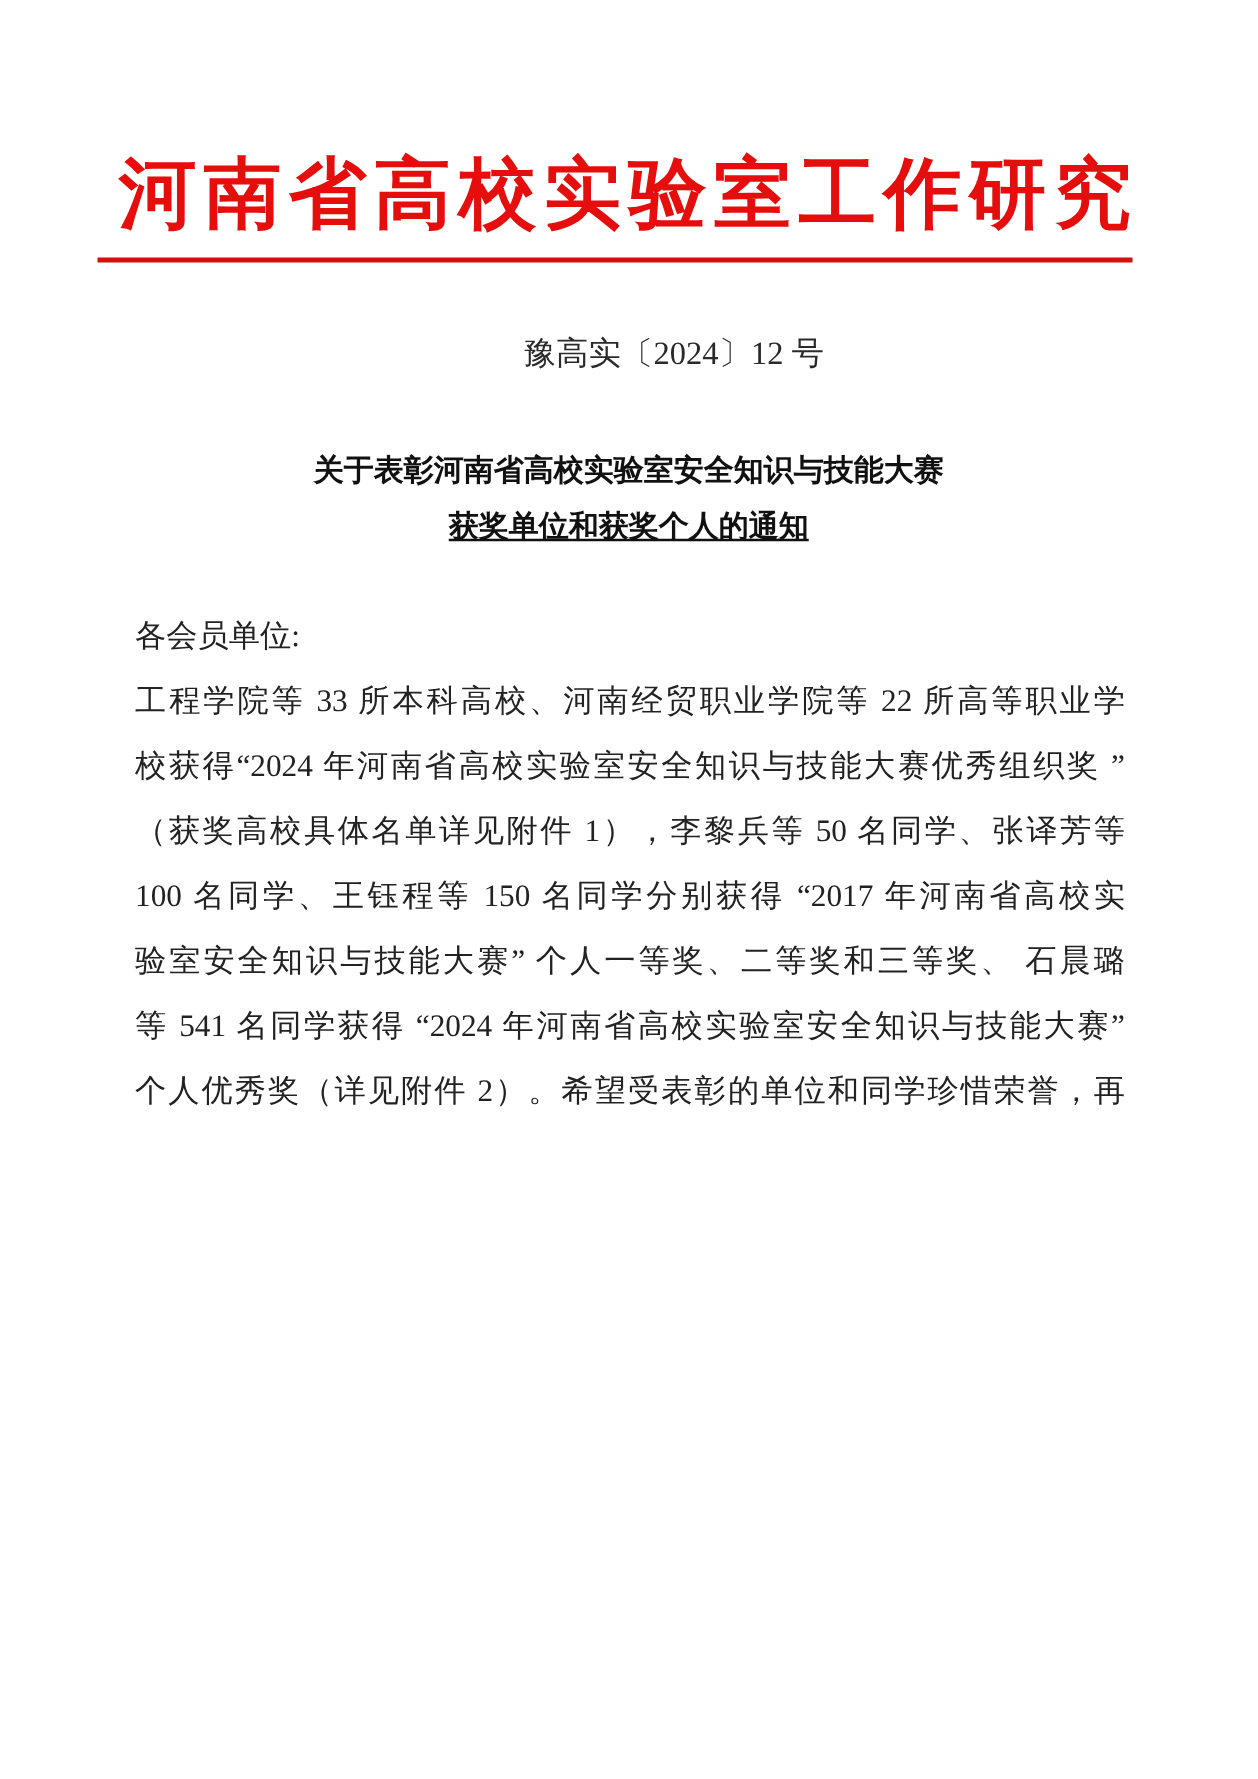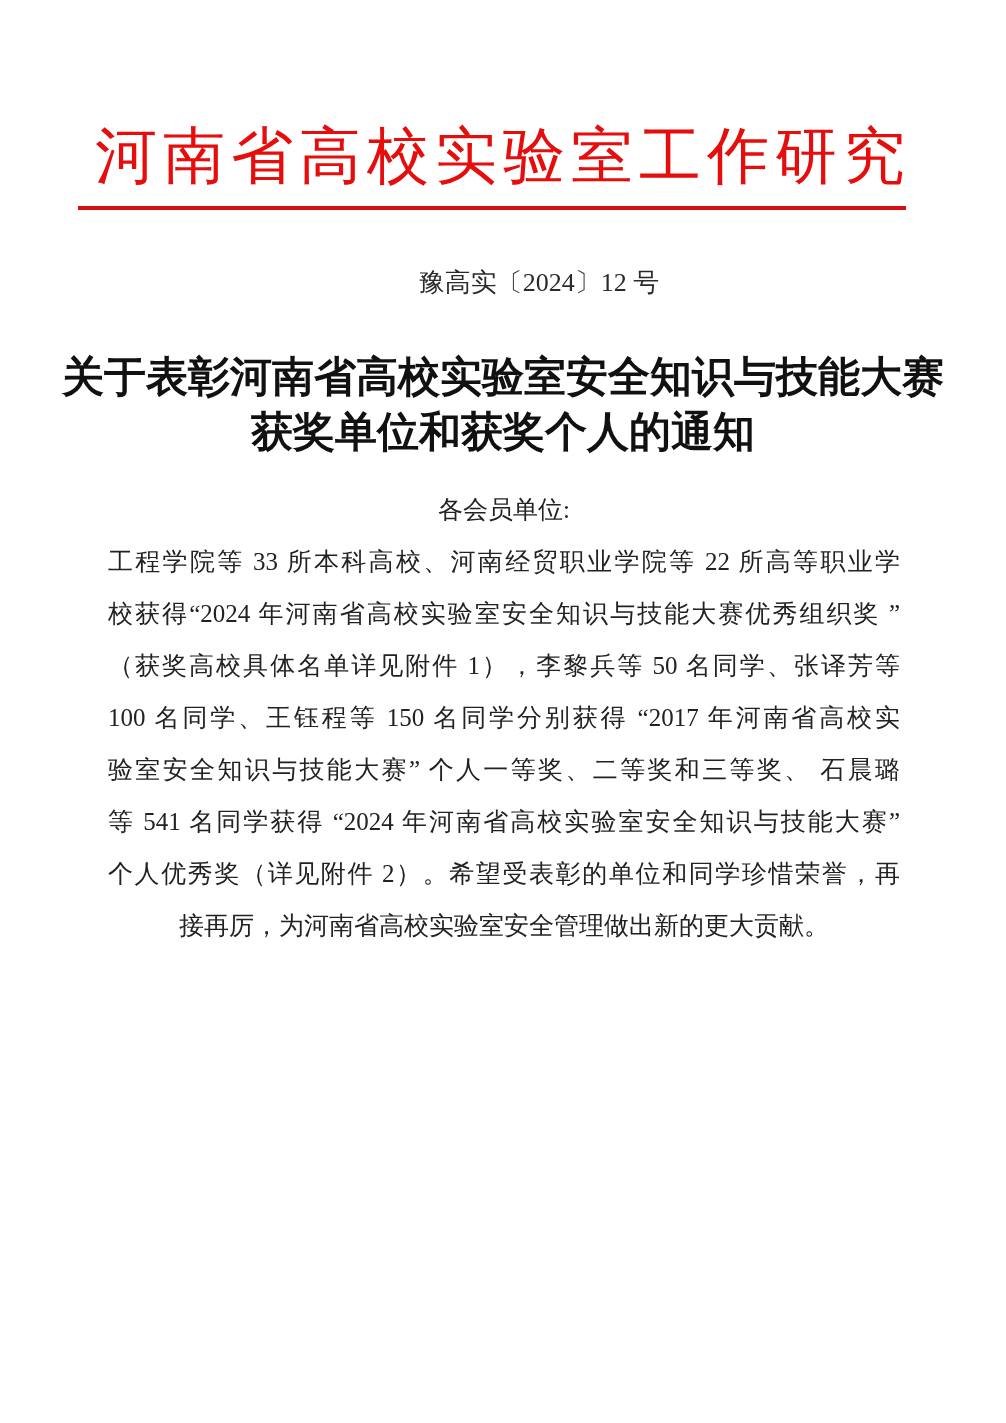--- a/index.html
+++ b/index.html
@@ -17,21 +17,21 @@
     font-family: "Liberation Serif", "DejaVu Serif", serif;
   }
   .masthead {
     position: absolute;
     top: 118px;
     left: 0;
     width: 100%;
     text-align: center;
     font-size: 62px;
     line-height: 76px;
-    font-weight: 400;
+    font-weight: 700;
     letter-spacing: 6px;
     white-space: nowrap;
     font-family: "Liberation Serif", "DejaVu Serif", serif;
   }
   .red-rule {
     position: absolute;
     top: 206px;
     left: 78px;
     width: 828px;
     height: 4px;
@@ -45,39 +45,39 @@
     font-size: 26px;
     line-height: 34px;
     color: #2a2a2a;
     padding-left: 36px;
   }
   .doc-title {
     position: absolute;
     left: 0;
     width: 100%;
     text-align: center;
-    font-size: 42px;
+    font-size: 24px;
     line-height: 44px;
     font-weight: 700;
     color: #111111;
   }
   .doc-title.l1 { top: 355px; }
-  .doc-title.l2 { top: 410px; }
+  .doc-title.l2 { top: 400px; text-decoration: underline; }
   .body-block {
     position: absolute;
     top: 484px;
     left: 108px;
     width: 792px;
     font-size: 25px;
     color: #222222;
   }
   .bline {
     height: 52px;
     line-height: 52px;
-    text-align: center;
+    text-align: left;
     overflow: visible;
   }
   .bline.just {
     text-align: justify;
     text-align-last: justify;
   }
   .bline.indent {
     text-indent: 50px;
   }
 </style>
@@ -102,18 +102,17 @@
 
 
     <div>
       <div class="bline just">工程学院等 33 所本科高校、河南经贸职业学院等 22 所高等职业学</div>
       <div class="bline just">校获得“2024 年河南省高校实验室安全知识与技能大赛优秀组织奖 ”</div>
       <div class="bline just">（获奖高校具体名单详见附件 1），李黎兵等 50 名同学、张译芳等</div>
       <div class="bline just">100 名同学、王钰程等 150 名同学分别获得 “2017 年河南省高校实</div>
       <div class="bline just">验室安全知识与技能大赛” 个人一等奖、二等奖和三等奖、 石晨璐</div>
       <div class="bline just">等 541 名同学获得 “2024 年河南省高校实验室安全知识与技能大赛”</div>
       <div class="bline just">个人优秀奖（详见附件 2）。希望受表彰的单位和同学珍惜荣誉，再</div>
-      <div class="bline">接再厉，为河南省高校实验室安全管理做出新的更大贡献。</div>
     </div>
 
   </div>
 
 </div>
 
 </body></html>

